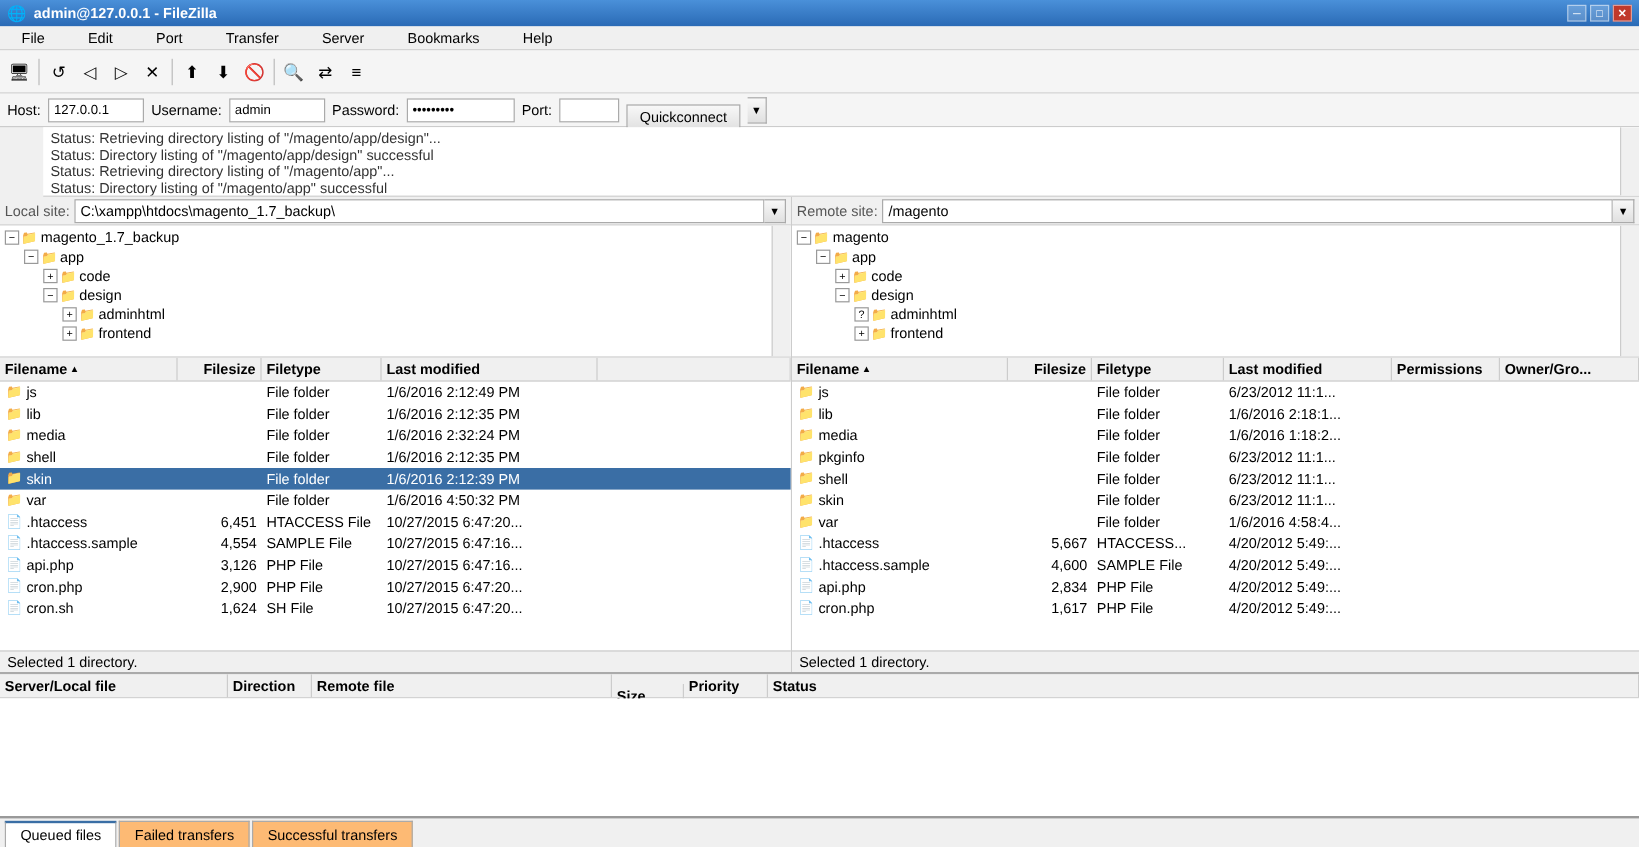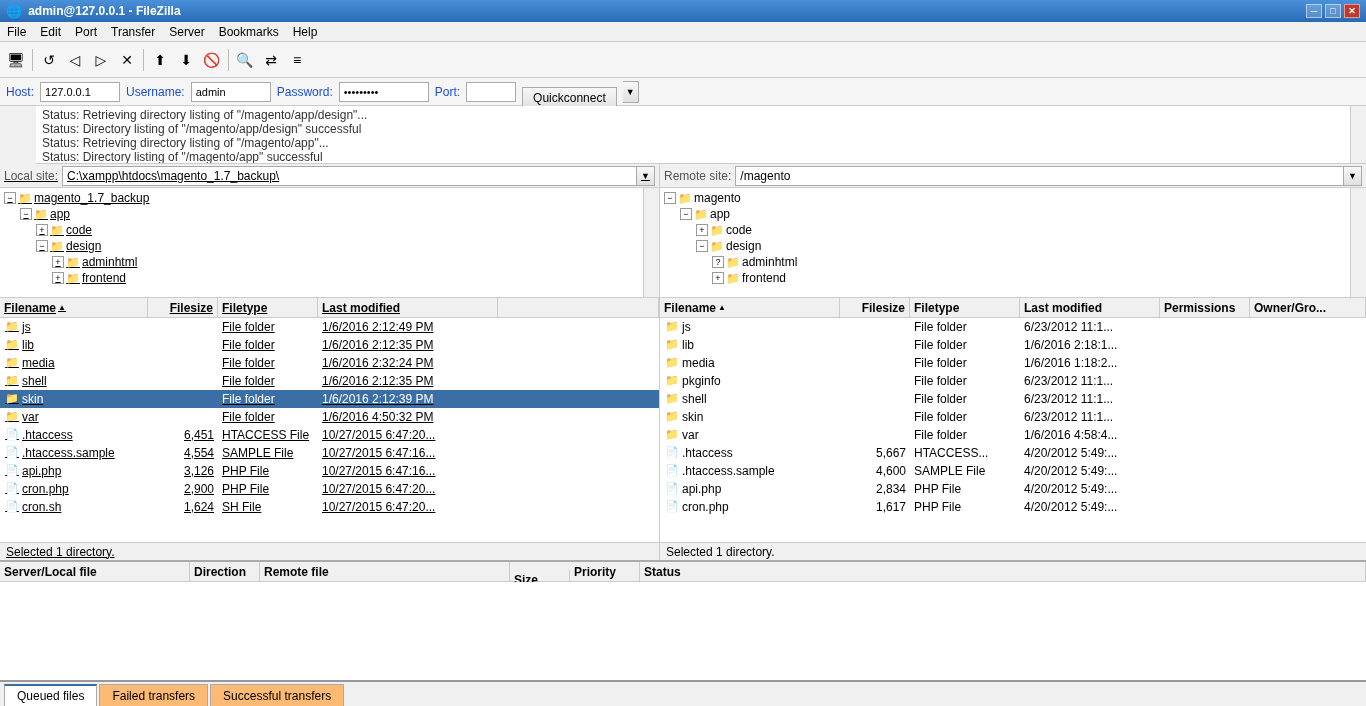--- a/index.html
+++ b/index.html
@@ -7,48 +7,48 @@
 
     
     #titlebar { background: linear-gradient(to bottom, #4a90d9, #2a6ab5); color: white; height: 22px; display: flex; align-items: center; justify-content: space-between; padding: 0 6px; font-size: 12px; font-weight: bold; }
     #titlebar .title { display: flex; align-items: center; gap: 6px; }
     #titlebar .controls { display: flex; gap: 3px; }
     #titlebar .ctrl-btn { width: 16px; height: 14px; border: 1px solid rgba(255,255,255,0.5); background: rgba(255,255,255,0.2); color: white; font-size: 9px; display: flex; align-items: center; justify-content: center; cursor: pointer; }
     #titlebar .ctrl-btn.close { background: #c0392b; }
 
     
     #menubar { background: #f0f0f0; height: 20px; display: flex; align-items: center; border-bottom: 1px solid #ccc; }
-    #menubar span { padding: 2px 7px; cursor: pointer; font-size: 12px; }
+    #menubar span { padding: 2px 18px; cursor: pointer; font-size: 12px; }
 
     
     #toolbar { background: #f5f5f5; height: 36px; display: flex; align-items: center; padding: 2px 4px; border-bottom: 1px solid #ccc; gap: 2px; }
     .toolbar-btn { width: 24px; height: 24px; border: 1px solid transparent; background: transparent; display: flex; align-items: center; justify-content: center; cursor: pointer; font-size: 14px; }
     .toolbar-sep { width: 1px; height: 22px; background: #bbb; margin: 0 2px; }
 
     
     #connbar { background: #f5f5f5; height: 28px; display: flex; align-items: center; padding: 2px 6px; border-bottom: 1px solid #ccc; gap: 6px; font-size: 12px; }
-    #connbar label { color: #1d4ed8; }
+    #connbar label { color: #000000; }
     #connbar input { height: 20px; border: 1px solid #aaa; padding: 0 4px; font-size: 11px; background: white; }
     .conn-input-host { width: 80px; }
     .conn-input-user { width: 80px; }
     .conn-input-pass { width: 90px; }
     .conn-input-port { width: 50px; }
     .quickconnect-btn { height: 22px; padding: 0 10px; background: linear-gradient(to bottom, #f8f8f8, #e0e0e0); border: 1px solid #aaa; cursor: pointer; font-size: 12px; margin-top: 13px; }
     .quickconnect-arrow { height: 22px; width: 16px; background: linear-gradient(to bottom, #f8f8f8, #e0e0e0); border: 1px solid #aaa; border-left: none; cursor: pointer; display: flex; align-items: center; justify-content: center; font-size: 9px; }
 
     
     #status-area { background: white; border-bottom: 1px solid #ccc; padding: 2px 6px; font-size: 12px; color: #333; height: 58px; overflow: hidden; position: relative; }
     #status-area .status-line { line-height: 14px; }
     .status-scrollbar { position: absolute; right: 0; top: 0; width: 16px; height: 100%; background: #f0f0f0; border-left: 1px solid #ccc; display: flex; flex-direction: column; align-items: center; }
 
     
     #main-area { display: flex; flex: 1; overflow: hidden; }
 
     
-    #left-pane { display: flex; flex-direction: column; width: 660px; border-right: 1px solid #ccc; text-decoration: underline; }
+    #left-pane { display: flex; flex-direction: column; width: 660px; border-right: 1px solid #ccc; }
     
     #right-pane { display: flex; flex-direction: column; flex: 1; }
 
     
     .site-bar { background: #f0f0f0; height: 24px; display: flex; align-items: center; padding: 0 4px; border-bottom: 1px solid #ccc; font-size: 12px; }
     .site-bar label { color: #555; margin-right: 4px; }
     .site-bar .path-input { flex: 1; height: 20px; border: 1px solid #aaa; padding: 0 4px; background: white; font-size: 12px; }
     .site-bar .dropdown-btn { height: 20px; width: 18px; border: 1px solid #aaa; border-left: none; background: linear-gradient(to bottom, #f8f8f8, #e0e0e0); display: flex; align-items: center; justify-content: center; cursor: pointer; font-size: 9px; }
 
     

